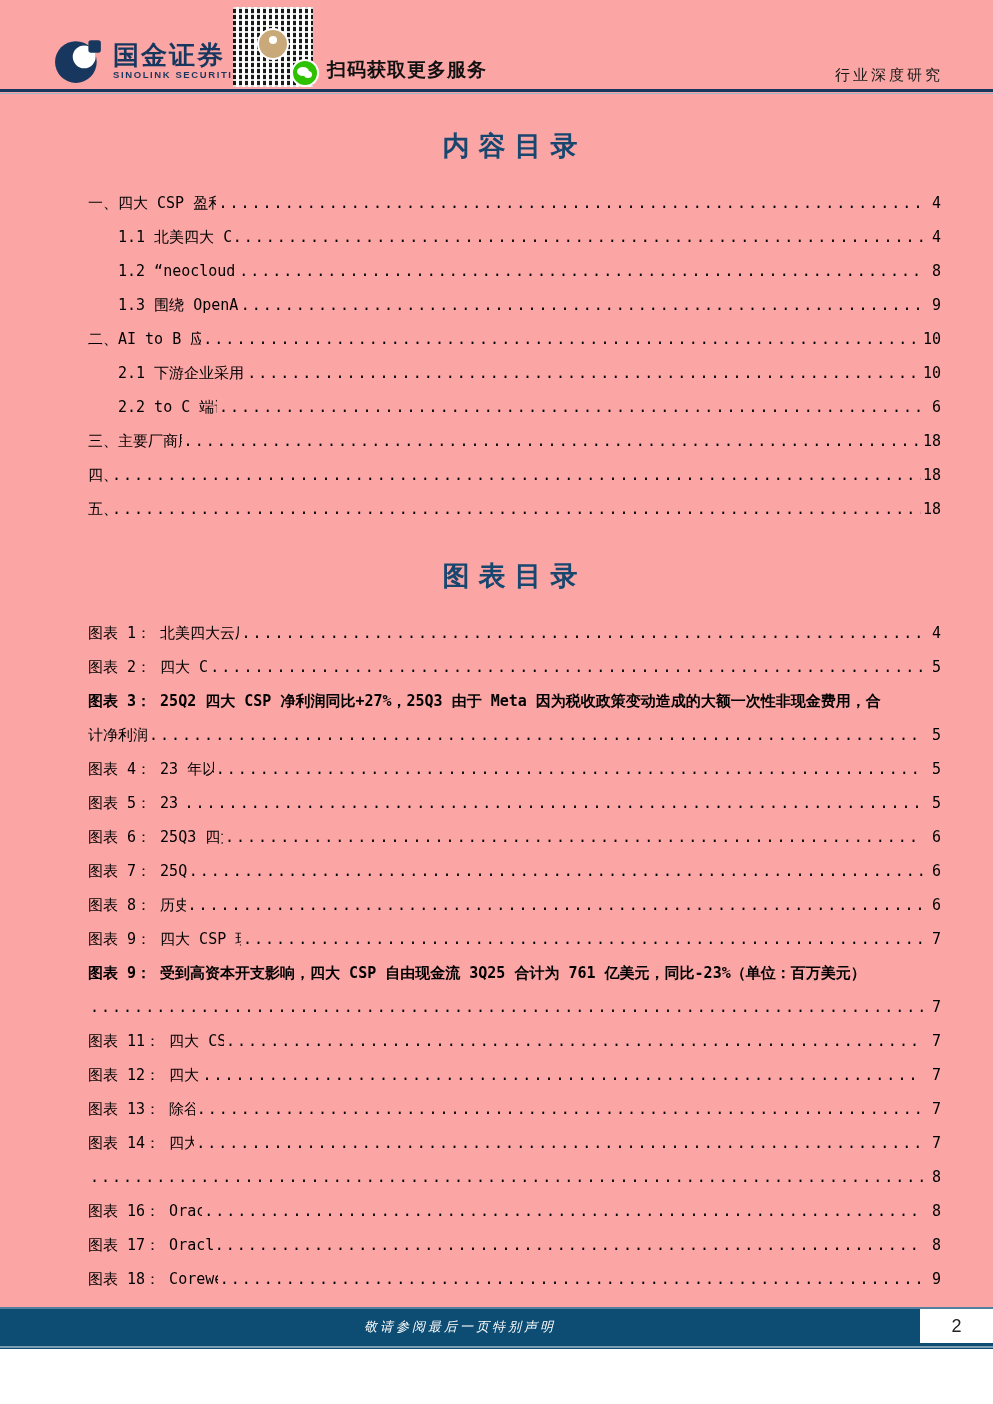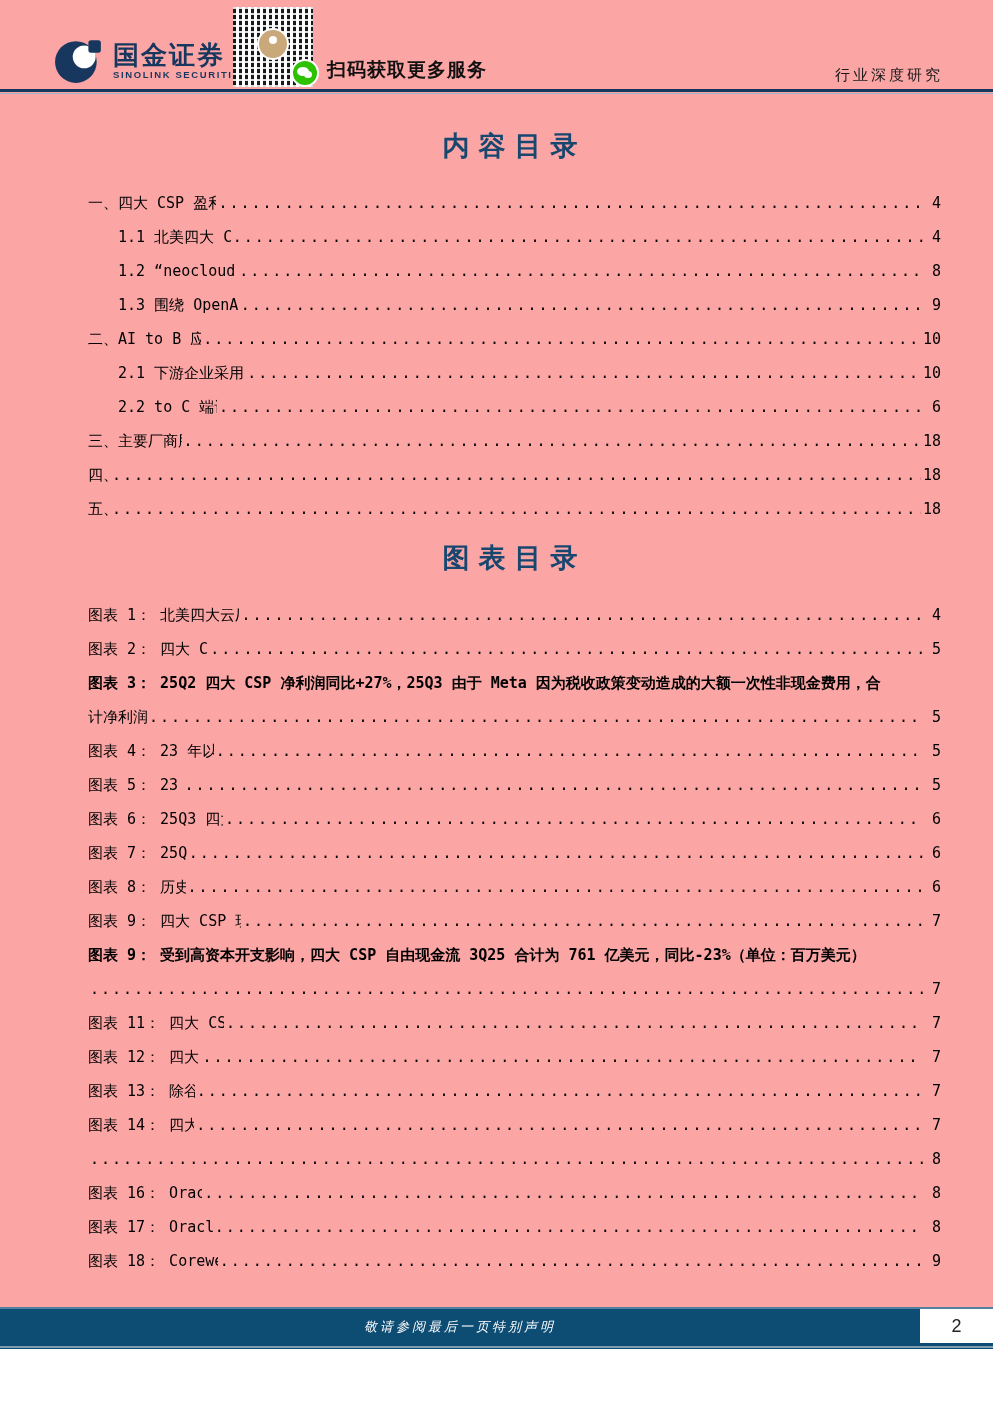--- a/index.html
+++ b/index.html
@@ -36,21 +36,21 @@
     font-size:15px;color:#1a1a1a;letter-spacing:3px;}
   .header-rule{position:absolute;left:0;right:0;top:89px;height:3px;background:#17375E;}
   .header-rule-sub{position:absolute;left:0;right:0;top:93px;height:1px;background:#9FB4C6;}
 
   
   .content{position:absolute;top:104px;left:0;right:0;padding:0 52px 0 88px;}
   .section-title{
     text-align:center;font-family:"DejaVu Serif",serif;font-weight:bold;
     color:#17466F;font-size:27px;letter-spacing:9px;margin:24px 0 22px;
   }
-  .figures-title{margin-top:14px;}
+  .figures-title{margin-top:32px;}
   .toc-list{display:block;}
   .toc-row{display:flex;align-items:baseline;height:34px;font-size:15px;line-height:34px;white-space:nowrap;}
   .toc-row.indent{padding-left:30px;}
   .toc-text{flex:0 1 auto;overflow:hidden;}
   .leader{flex:1 1 auto;overflow:hidden;white-space:nowrap;letter-spacing:2px;margin:0 2px;}
   .toc-page{flex:0 0 auto;text-align:right;min-width:16px;}
   .toc-row.nodots .toc-text{flex:1 1 auto;font-weight:bold;}
 
   
   .footer{position:absolute;left:0;right:0;bottom:0;height:40px;background:#0E4D73;

